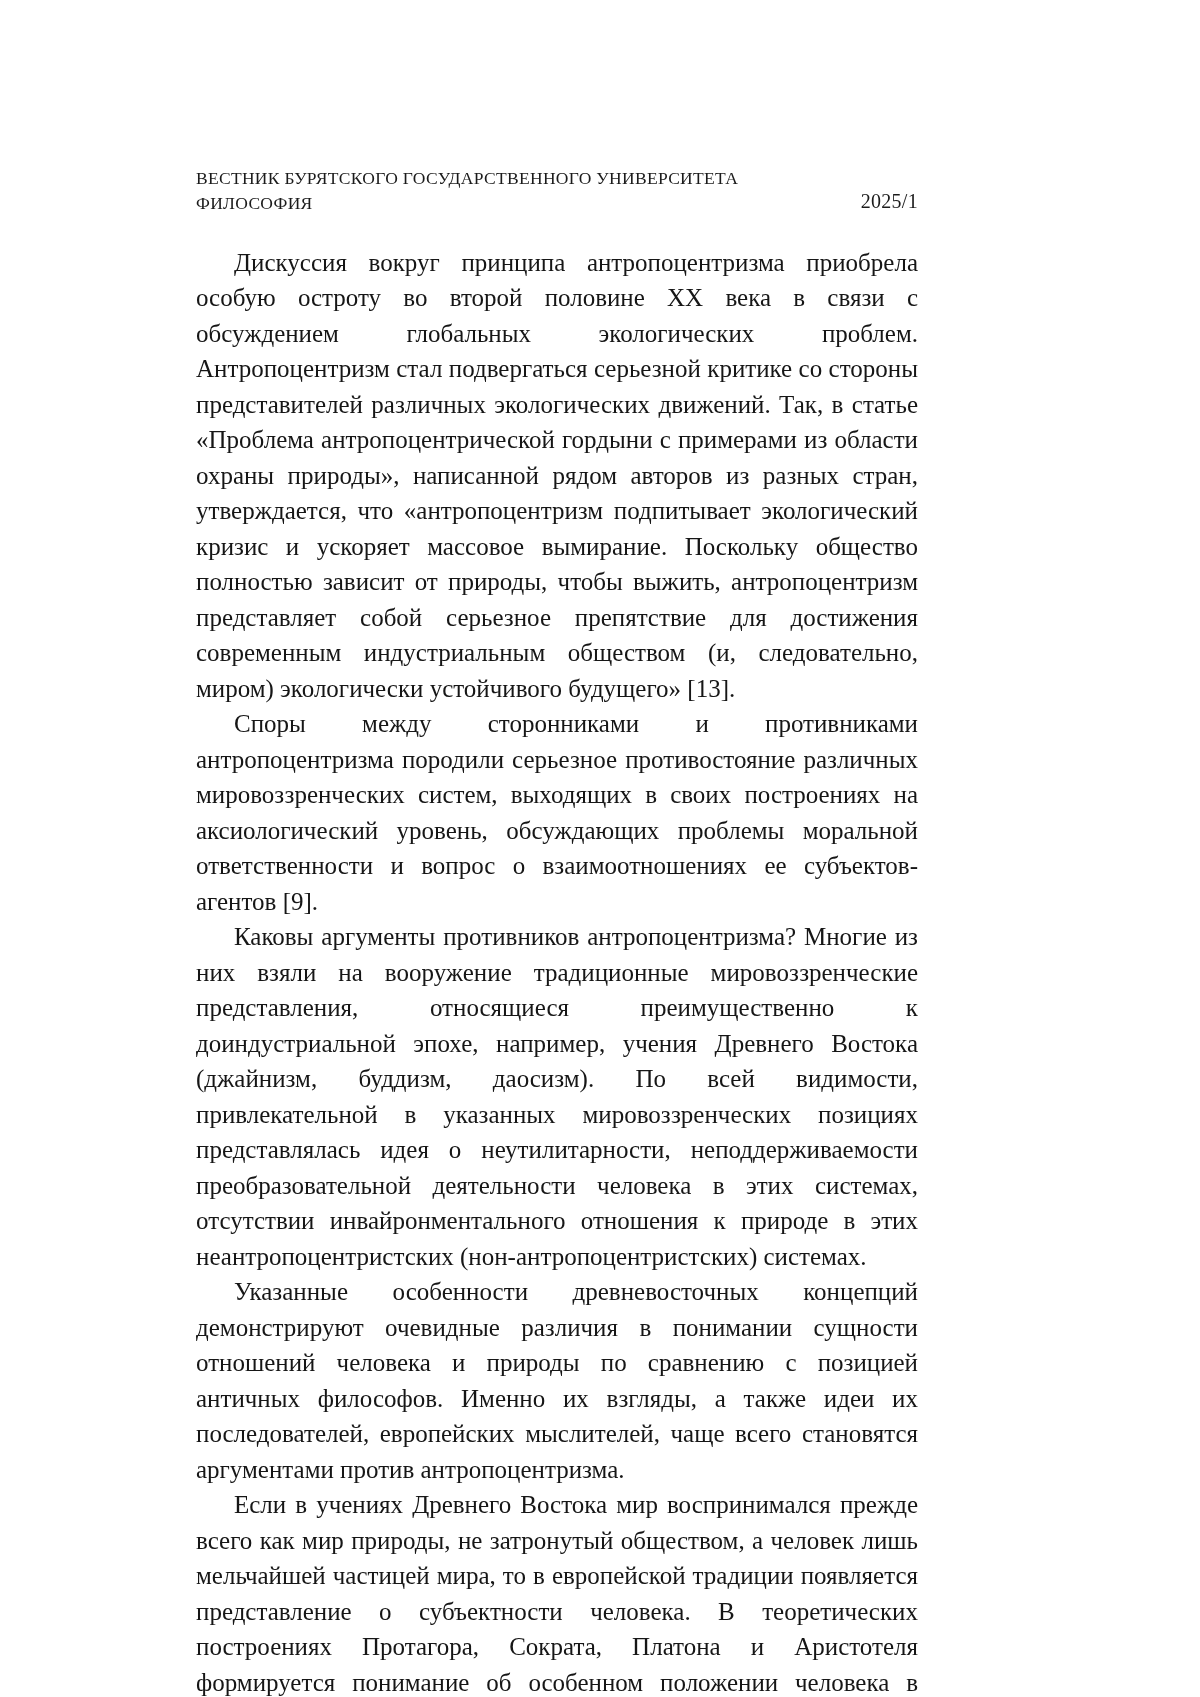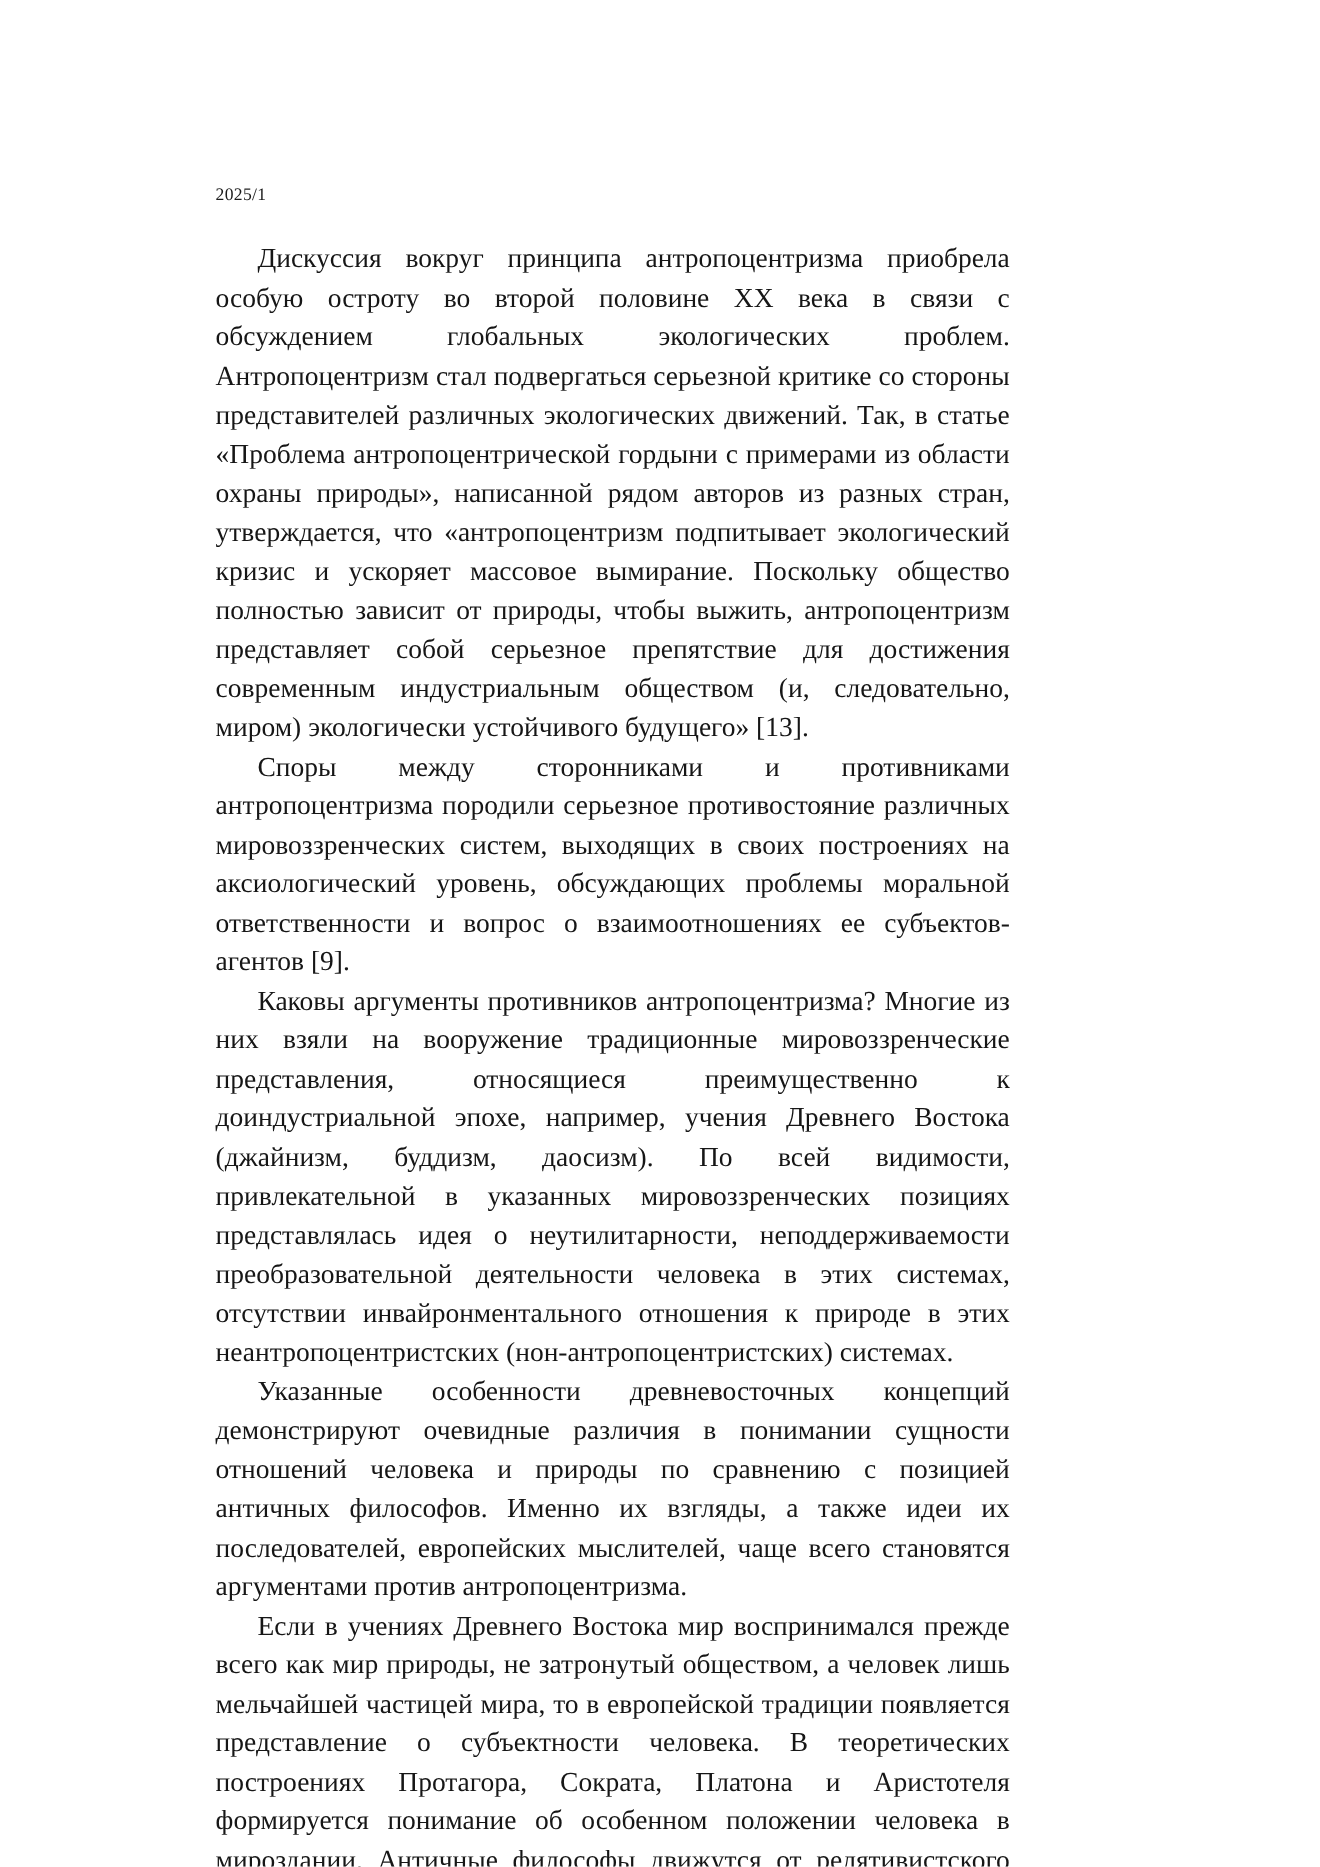--- a/index.html
+++ b/index.html
@@ -30,21 +30,21 @@
     align-items: flex-end;
     font-size: 17.5px;
     line-height: 1.45;
     letter-spacing: 0.3px;
     color: #1b1b1b;
   }
   .header-left div {
     white-space: nowrap;
   }
   .issue {
-    font-size: 16px;
+    font-size: 20px;
     padding-bottom: 1px;
   }
   .body-text {
     margin-top: 28px;
     font-size: 25px;
     line-height: 1.42;
     text-align: justify;
     color: #161616;
   }
   .body-text p {
@@ -59,20 +59,24 @@
     color: #161616;
   }
 </style>
 </head>
 <body>
 
 <div class="page">
   <div class="content">
 
     <header class="header">
+      <div class="header-left">
+        <div>ВЕСТНИК БУРЯТСКОГО ГОСУДАРСТВЕННОГО УНИВЕРСИТЕТА</div>
+        <div>ФИЛОСОФИЯ</div>
+      </div>
       <div class="issue">2025/1</div>
     </header>
 
     <main class="body-text">
       <p>Дискуссия вокруг принципа антропоцентризма приобрела особую остроту во второй половине XX века в связи с обсуждением глобальных экологических проблем. Антропоцентризм стал подвергаться серьезной критике со стороны представителей различных экологических движений. Так, в статье «Проблема антропоцентрической гордыни с примерами из области охраны природы», написанной рядом авторов из разных стран, утверждается, что «антропоцентризм подпитывает экологический кризис и ускоряет массовое вымирание. Поскольку общество полностью зависит от природы, чтобы выжить, антропоцентризм представляет собой серьезное препятствие для достижения современным индустриальным обществом (и, следовательно, миром) экологически устойчивого будущего» [13].</p>
       <p>Споры между сторонниками и противниками антропоцентризма породили серьезное противостояние различных мировоззренческих систем, выходящих в своих построениях на аксиологический уровень, обсуждающих проблемы моральной ответственности и вопрос о взаимоотношениях ее субъектов-агентов [9].</p>
       <p>Каковы аргументы противников антропоцентризма? Многие из них взяли на вооружение традиционные мировоззренческие представления, относящиеся преимущественно к доиндустриальной эпохе, например, учения Древнего Востока (джайнизм, буддизм, даосизм). По всей видимости, привлекательной в указанных мировоззренческих позициях представлялась идея о неутилитарности, неподдерживаемости преобразовательной деятельности человека в этих системах, отсутствии инвайронментального отношения к природе в этих неантропоцентристских (нон-антропоцентристских) системах.</p>
       <p>Указанные особенности древневосточных концепций демонстрируют очевидные различия в понимании сущности отношений человека и природы по сравнению с позицией античных философов. Именно их взгляды, а также идеи их последователей, европейских мыслителей, чаще всего становятся аргументами против антропоцентризма.</p>
       <p>Если в учениях Древнего Востока мир воспринимался прежде всего как мир природы, не затронутый обществом, а человек лишь мельчайшей частицей мира, то в европейской традиции появляется представление о субъектности человека. В теоретических построениях Протагора, Сократа, Платона и Аристотеля формируется понимание об особенном положении человека в мироздании. Античные философы движутся от релятивистского «Человек есть мера всех вещей, существующих, что они существуют, несуществующих же, что они не существуют» Протагора [9] до представления о человеке, о его душе как высшей идее истинного бытия у Сократа и Платона, до понимания человека как высшей ступени в иерархии живых существ в теоретических построениях Аристотеля. Аристотелевский телеологизм усиливает антропоцентризм, считая существование всех, кто находится на нижних ступенях иерархии сущего, предназначенных для существования тех, кто пребывает в позиции вышестоящих: «Равным образом ясно и из наблюдений тоже надо заключить, что и растения существуют ради живых существ, а животные — ради человека» [1, с. 26]</p>
     </main>

